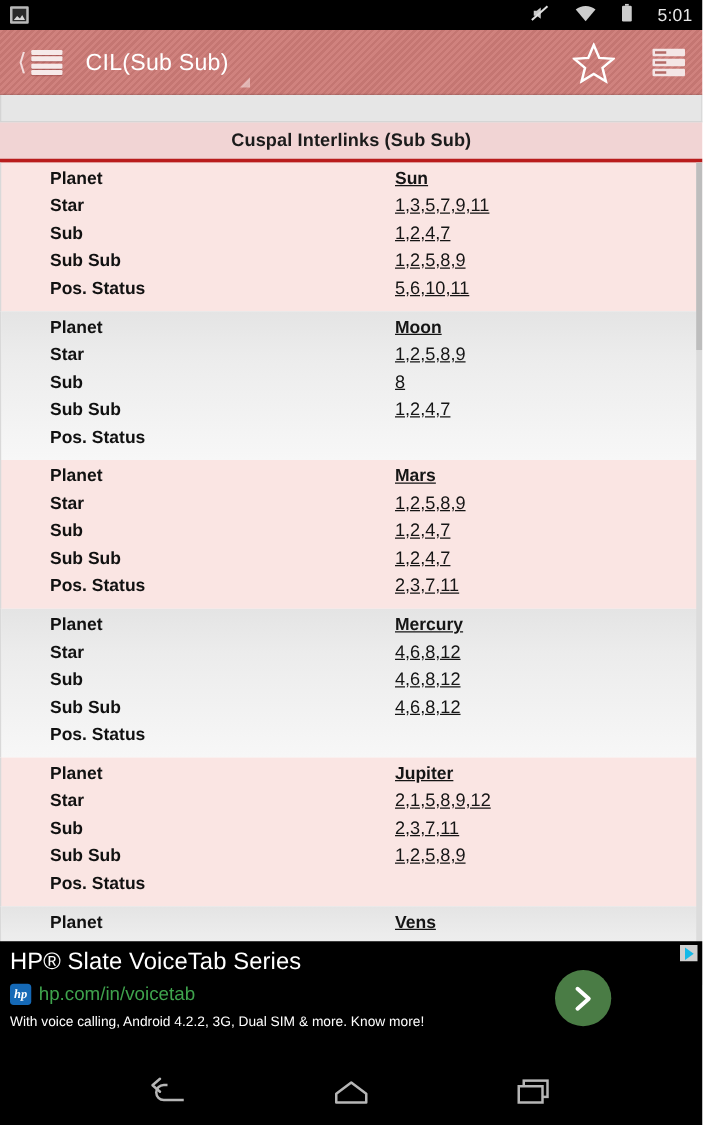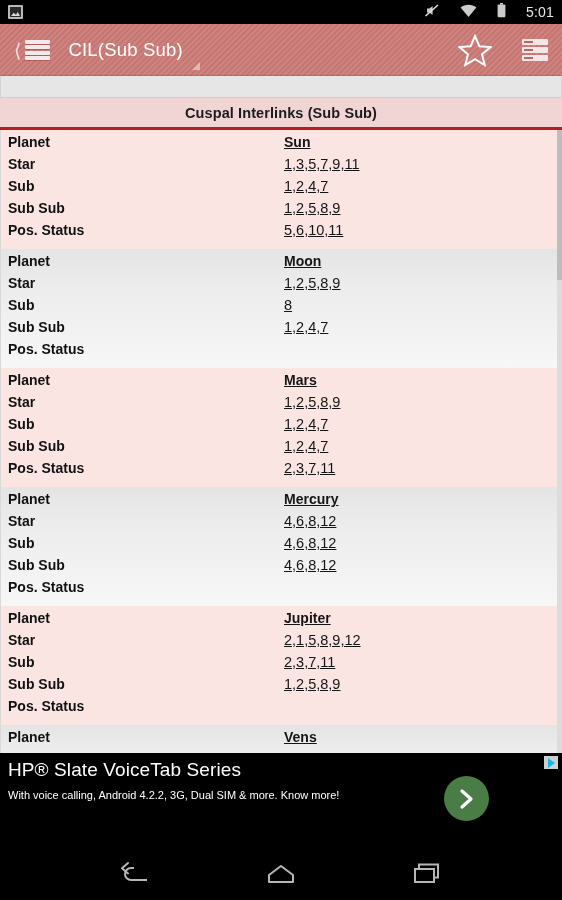--- a/index.html
+++ b/index.html
@@ -75,21 +75,21 @@
     border-bottom:3px solid #b91c1c; letter-spacing:.1px;
   }
 
   .scrollarea{ position:relative; height:658px; overflow:hidden; }
 
   .pblock{ padding:4px 0 5px; border-left:1px solid #d9d9d9;
            border-right:1px solid #d9d9d9; }
   .pblock.pink{ background:#fae5e3; }
   .pblock.gray{ background:linear-gradient(180deg,#e4e4e4 0%,#ececec 30%,#f7f7f7 100%); }
 
-  .prow{ display:flex; align-items:baseline; height:22px; padding:0 0 0 7px; }
+  .prow{ display:flex; align-items:baseline; height:22px; padding:0 0 0 7px;margin-left:32px; }
   .plabel{ width:276px; flex:0 0 276px; font-size:14px; font-weight:bold;
            color:#111; }
   .pvalue{ font-size:14.5px; color:#151515;text-decoration:underline; }
   .pvalue.name{ font-weight:bold; font-size:14px; }
 
   
   .scrollbar{
     position:absolute; right:0; top:0; width:5px; height:100%;
     background:#dcdcdc;
   }
@@ -321,20 +321,24 @@
         </div>
       </div>
     <div class="scrollbar">
         <i></i>
       </div>
   </div>
 </div>
 
 <div class="ad">
   <div class="ad-head">HP® Slate VoiceTab Series</div>
+  <div class="ad-urlrow">
+    <span class="hp-logo">hp</span>
+    <span class="ad-url">hp.com/in/voicetab</span>
+  </div>
   <div class="ad-desc">With voice calling, Android 4.2.2, 3G, Dual SIM &amp; more. Know more!</div>
   <div class="ad-cta">
     <svg width="20" height="24" viewBox="0 0 20 24">
       <polyline points="5,4 14,12 5,20" fill="none" stroke="#ffffff" stroke-width="3.2" stroke-linecap="round" stroke-linejoin="round"></polyline>
     </svg>
   </div>
   <div class="adchoices"></div>
 </div>
 
 <div class="navbar">

